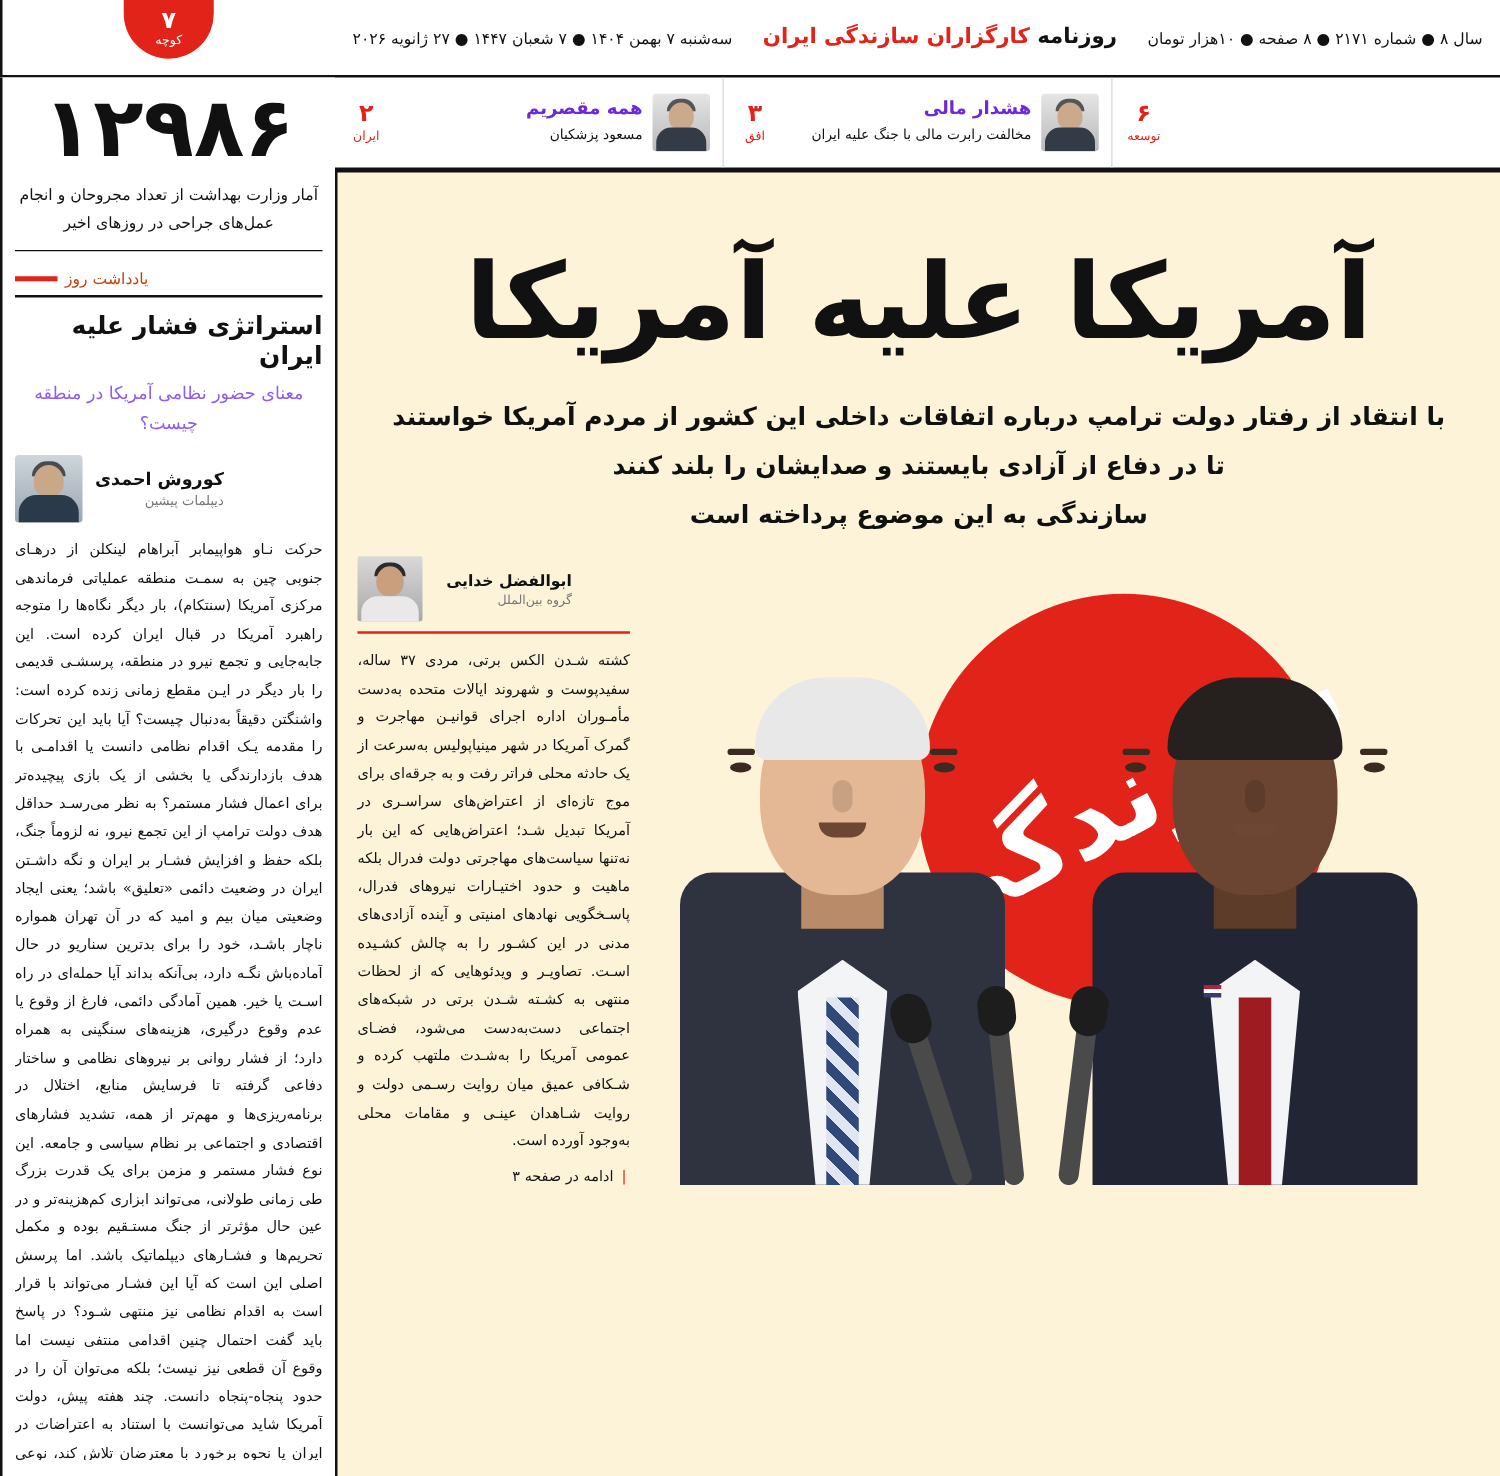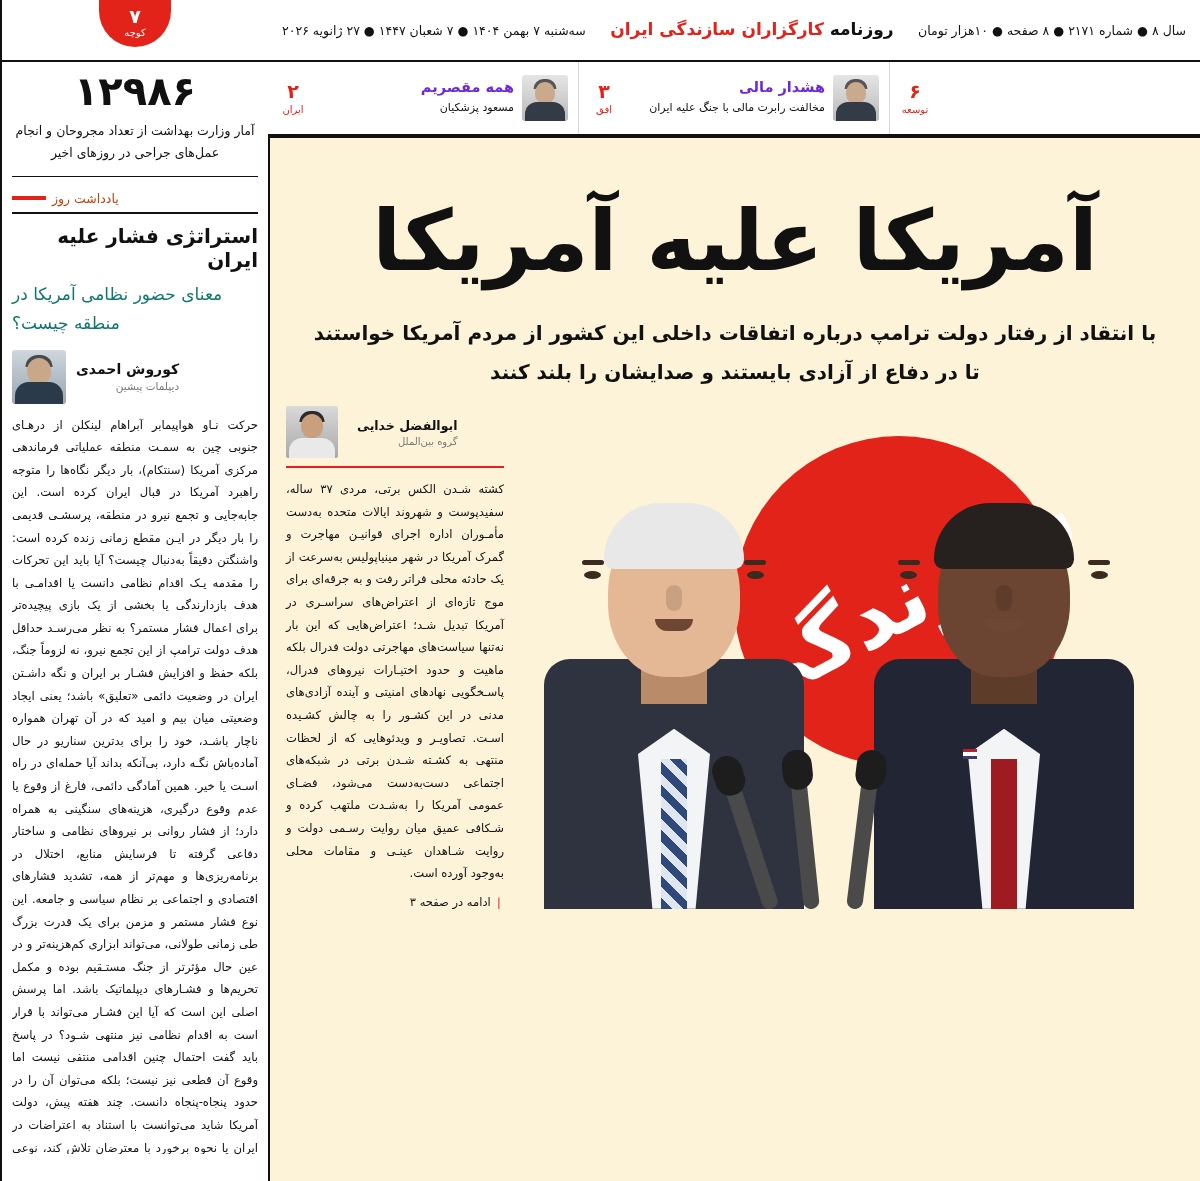--- a/index.html
+++ b/index.html
@@ -40,31 +40,31 @@
   .mast-issue { font-size: 12.5px; color: #111; }
 
   
   .left-col {
     position: absolute; top: 62px; left: 0; width: 268px; bottom: 0;
     border-left: 2px solid #111;
     padding: 6px 10px 0 10px;
     background: #fff;
   }
   .bignum-wrap { text-align: center; padding-top: 4px; }
-  .bignum { font-size: 40px; font-weight: bold; letter-spacing: -2px; line-height: 0.95; color:#111; }
+  .bignum { font-size: 66px; font-weight: bold; letter-spacing: -2px; line-height: 0.95; color:#111; }
   .bigsub { font-size: 12.5px; line-height: 1.75; margin-top: 10px; color:#111; }
   .rule-thin { border-top: 1px solid #111; margin: 12px 0 0 0; }
 
   .note-head { display:flex; flex-direction: row-reverse; align-items:center; gap:6px; margin-top: 14px; }
   .note-head .bar { width: 34px; height: 4px; background: #e2231a; }
   .note-head .txt { font-size: 12.5px; color:#c2410c; font-weight: normal; }
   .hr-black { border-top: 2px solid #111; margin-top: 6px; }
 
   .note-title { font-size: 20px; font-weight: bold; text-align: right; margin-top: 10px; color:#111;}
-  .note-sub { font-size: 17px; text-align: left; margin-top: 8px; line-height:1.7; color:#0f766e; }
+  .note-sub { font-size: 14px; text-align: center; margin-top: 8px; line-height:1.7; color:#8b5cf6; }
 
   .author-row { display:flex; flex-direction: row-reverse; align-items:center; gap:10px; margin-top: 12px; }
   .author-photo {
     width: 54px; height: 54px; border-radius: 3px; overflow:hidden; flex:0 0 auto;
     background: linear-gradient(#cfd6dd,#9aa6b1);
     position: relative;
   }
   .author-photo .head { position:absolute; left:50%; top:8px; transform:translateX(-50%);
     width:24px; height:26px; border-radius:50% 50% 45% 45%; background:#c9a88a; }
   .author-photo .hair { position:absolute; left:50%; top:5px; transform:translateX(-50%);
@@ -302,20 +302,21 @@
     <div class="body-text">حرکت نـاو هواپیمابر آبراهام لینکلن از درهـای جنوبی چین به سمـت منطقه عملیاتی فرماندهی مرکزی آمریکا (سنتکام)، بار دیگر نگاه‌ها را متوجه راهبرد آمریکا در قبال ایران کرده است. این جابه‌جایی و تجمع نیرو در منطقه، پرسشـی قدیمی را بار دیگر در ایـن مقطع زمانی زنده کرده است: واشنگتن دقیقاً به‌دنبال چیست؟ آیا باید این تحرکات را مقدمه یـک اقدام نظامی دانست یا اقدامـی با هدف بازدارندگی یا بخشی از یک بازی پیچیده‌تر برای اعمال فشار مستمر؟ به نظر می‌رسـد حداقل هدف دولت ترامپ از این تجمع نیرو، نه لزوماً جنگ، بلکه حفظ و افزایش فشـار بر ایران و نگه داشـتن ایران در وضعیت دائمی «تعلیق» باشد؛ یعنی ایجاد وضعیتی میان بیم و امید که در آن تهران همواره ناچار باشـد، خود را برای بدترین سناریو در حال آماده‌باش نگـه دارد، بی‌آنکه بداند آیا حمله‌ای در راه اسـت یا خیر. همین آمادگی دائمی، فارغ از وقوع یا عدم وقوع درگیری، هزینه‌های سنگینی به همراه دارد؛ از فشار روانی بر نیروهای نظامی و ساختار دفاعی گرفته تا فرسایش منابع، اختلال در برنامه‌ریزی‌ها و مهم‌تر از همه، تشدید فشارهای اقتصادی و اجتماعی بر نظام سیاسی و جامعه. این نوع فشار مستمر و مزمن برای یک قدرت بزرگ طی زمانی طولانی، می‌تواند ابزاری کم‌هزینه‌تر و در عین حال مؤثرتر از جنگ مستـقیم بوده و مکمل تحریم‌ها و فشـارهای دیپلماتیک باشد. اما پرسش اصلی این است که آیا این فشـار می‌تواند با قرار است به اقدام نظامی نیز منتهی شـود؟ در پاسخ باید گفت احتمال چنین اقدامی منتفی نیست اما وقوع آن قطعی نیز نیست؛ بلکه می‌توان آن را در حدود پنجاه-پنجاه دانست. چند هفته پیش، دولت آمریکا شاید می‌توانست با استناد به اعتراضات در ایران یا نحوه برخورد با معترضان تلاش کند، نوعی توجیه سیاسی و رسانه‌ای برای اقدام خود فراهم آورد؛ هرچند حتـی آن زمان هم چنین توجیهـی از منظر حقوق بین‌الملل اساسی نداشت. اکنون اما شرایط متفاوت است. خیابان‌ها آرام‌تر شده، موج اعتراضات فروکش کرده و حتی موضوع اعدام‌هایی که پیش‌تر از سـوی واشنگتن برجسته می‌شد به گفته خودِ مقامات آمریکایی منتفی شده است. در چنین فضایی، دست دولت ترامپ برای اقناع افکار عمومی جهانی و مهم‌تر از آن افـکار عمومی در آمریکا برای انجام یک اقدام نظامی چندان باز نیست. از سوی دیگر، ترامپ</div>
   </div>
 
   <div class="main">
 
     <div class="headline">آمریکا علیه آمریکا</div>
 
     <div class="deck">
       <p>با انتقاد از رفتار دولت ترامپ درباره اتفاقات داخلی این کشور از مردم آمریکا خواستند</p>
       <p>تا در دفاع از آزادی بایستند و صدایشان را بلند کنند</p>
+      <p>سازندگی به این موضوع پرداخته است</p>
     </div>
 
     <div class="story-row">
 
       <div class="story-col">
         <div class="story-author">
           <div class="sa-photo">
             <div class="hr2"></div>
               <div class="h"></div>
               <div class="b"></div>

